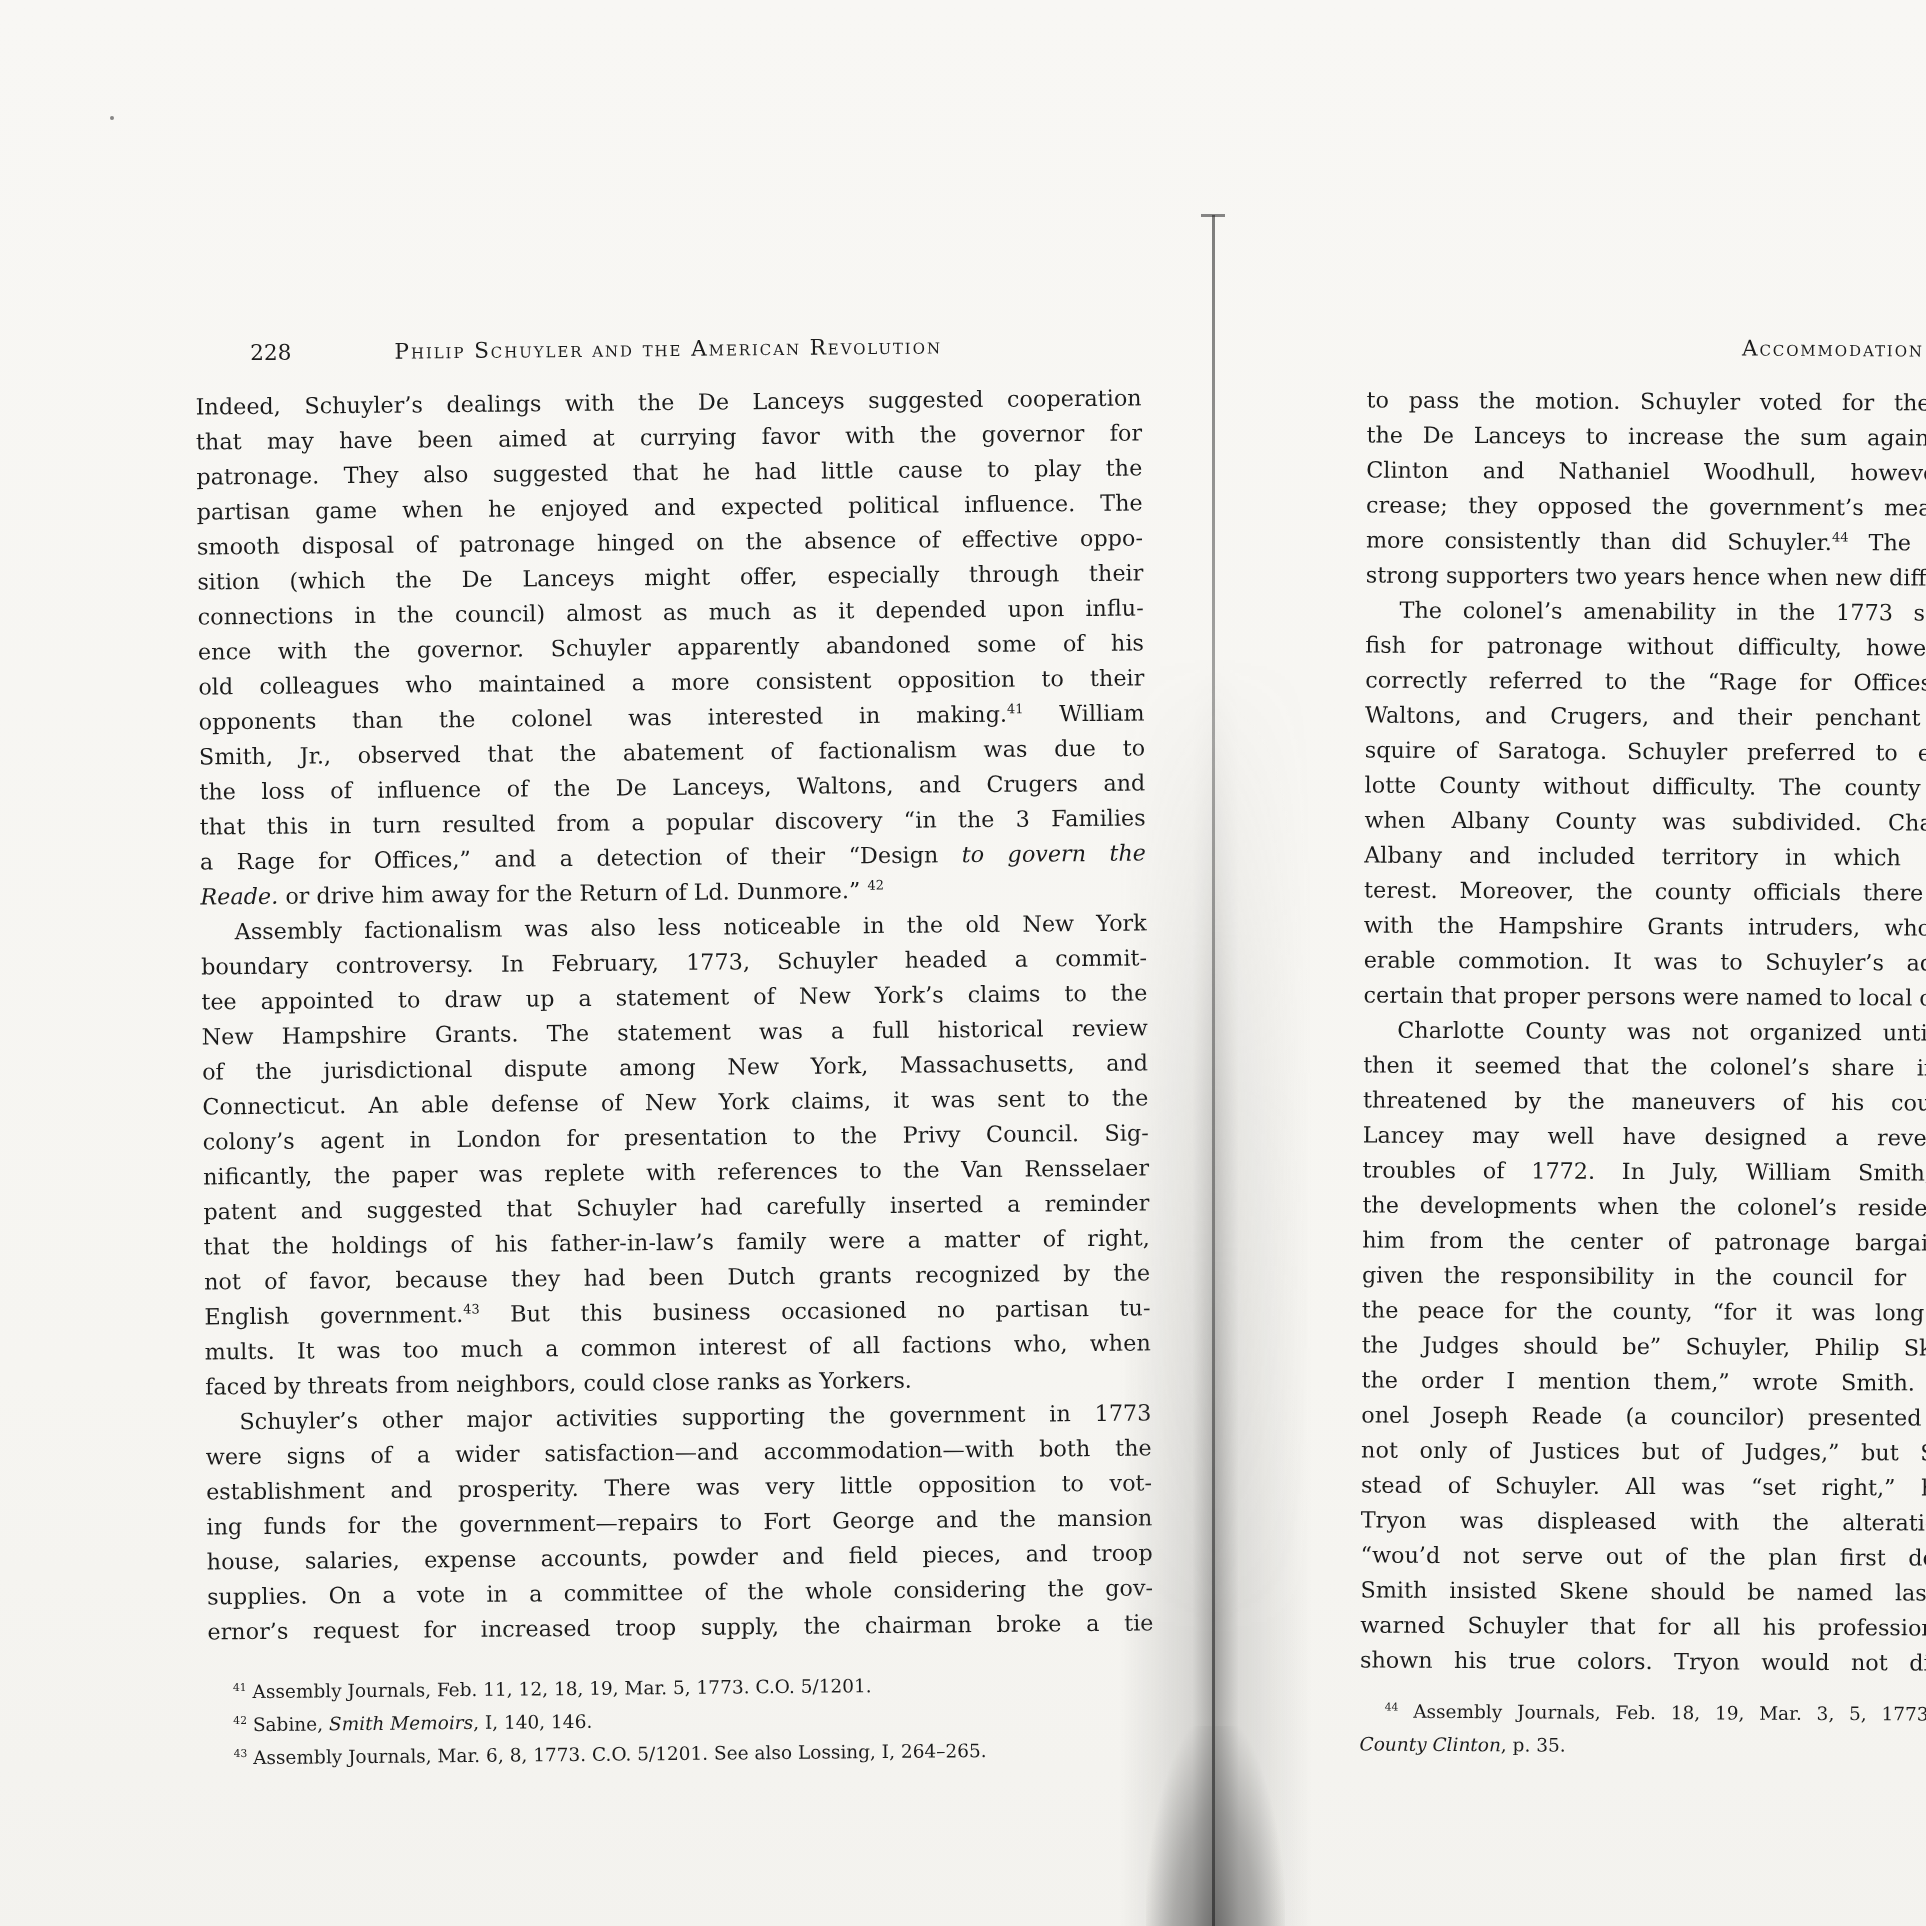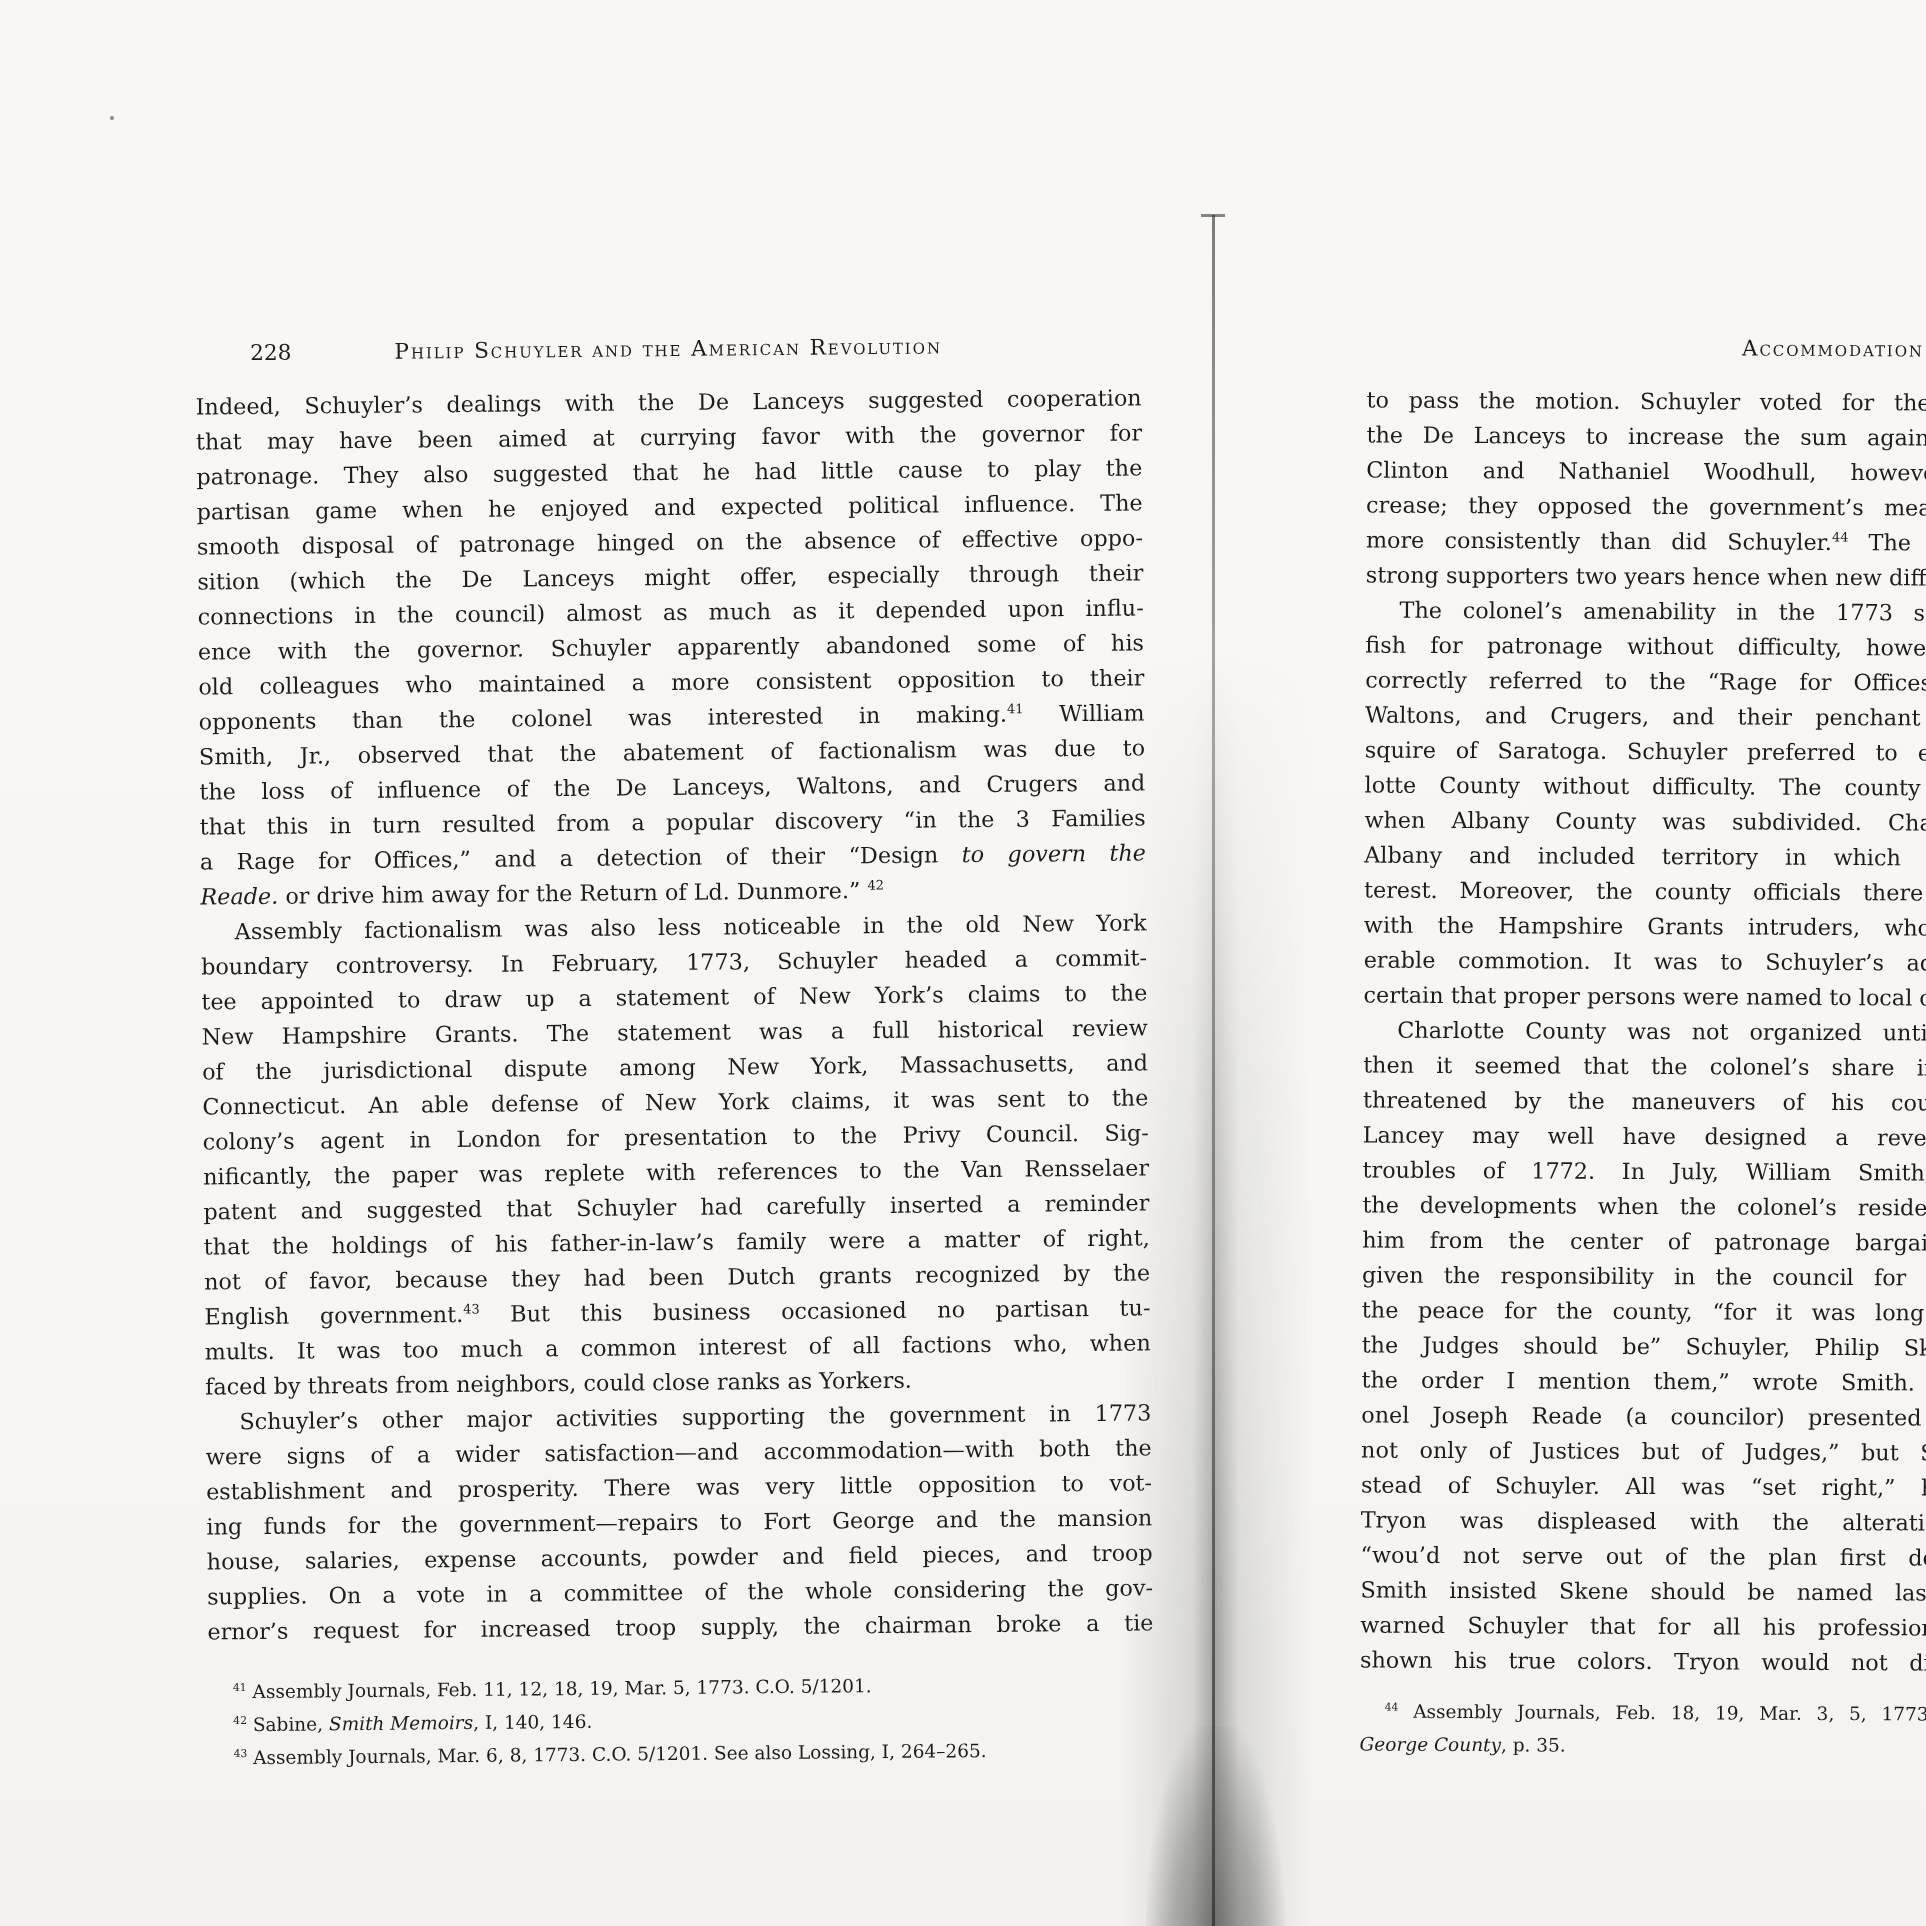--- a/index.html
+++ b/index.html
@@ -164,21 +164,21 @@
           <div class="line">stead of Schuyler. All was “set right,” however, as Smith believed.</div>
           <div class="line">Tryon was displeased with the alteration and declared Schuyler</div>
           <div class="line">“wou’d not serve out of the plan first designated &amp; known abroad.”</div>
           <div class="line">Smith insisted Skene should be named last, if named at all, and he</div>
           <div class="line">warned Schuyler that for all his professions of friendship, Skene had</div>
           <div class="line">shown his true colors. Tryon would not disappoint Schuyler, and from</div>
         </div>
       </div>
     <div class="footnotes">
         <div class="fn-line fn-first"><sup>44</sup> Assembly Journals, Feb. 18, 19, Mar. 3, 5, 1773. C.O. 5/1201. See also Spaulding,</div>
-        <div class="fn-line rag"><em>George County</em>, p. 35.</div>
+        <div class="fn-line rag"><em>County Clinton</em>, p. 35.</div>
       </div>
   </div>
 
   <div class="spine-line"></div>
   <div class="spine-shadow"></div>
   <div class="spine-shadow-deep"></div>
   <div class="speck"></div>
 
 </div>
 

